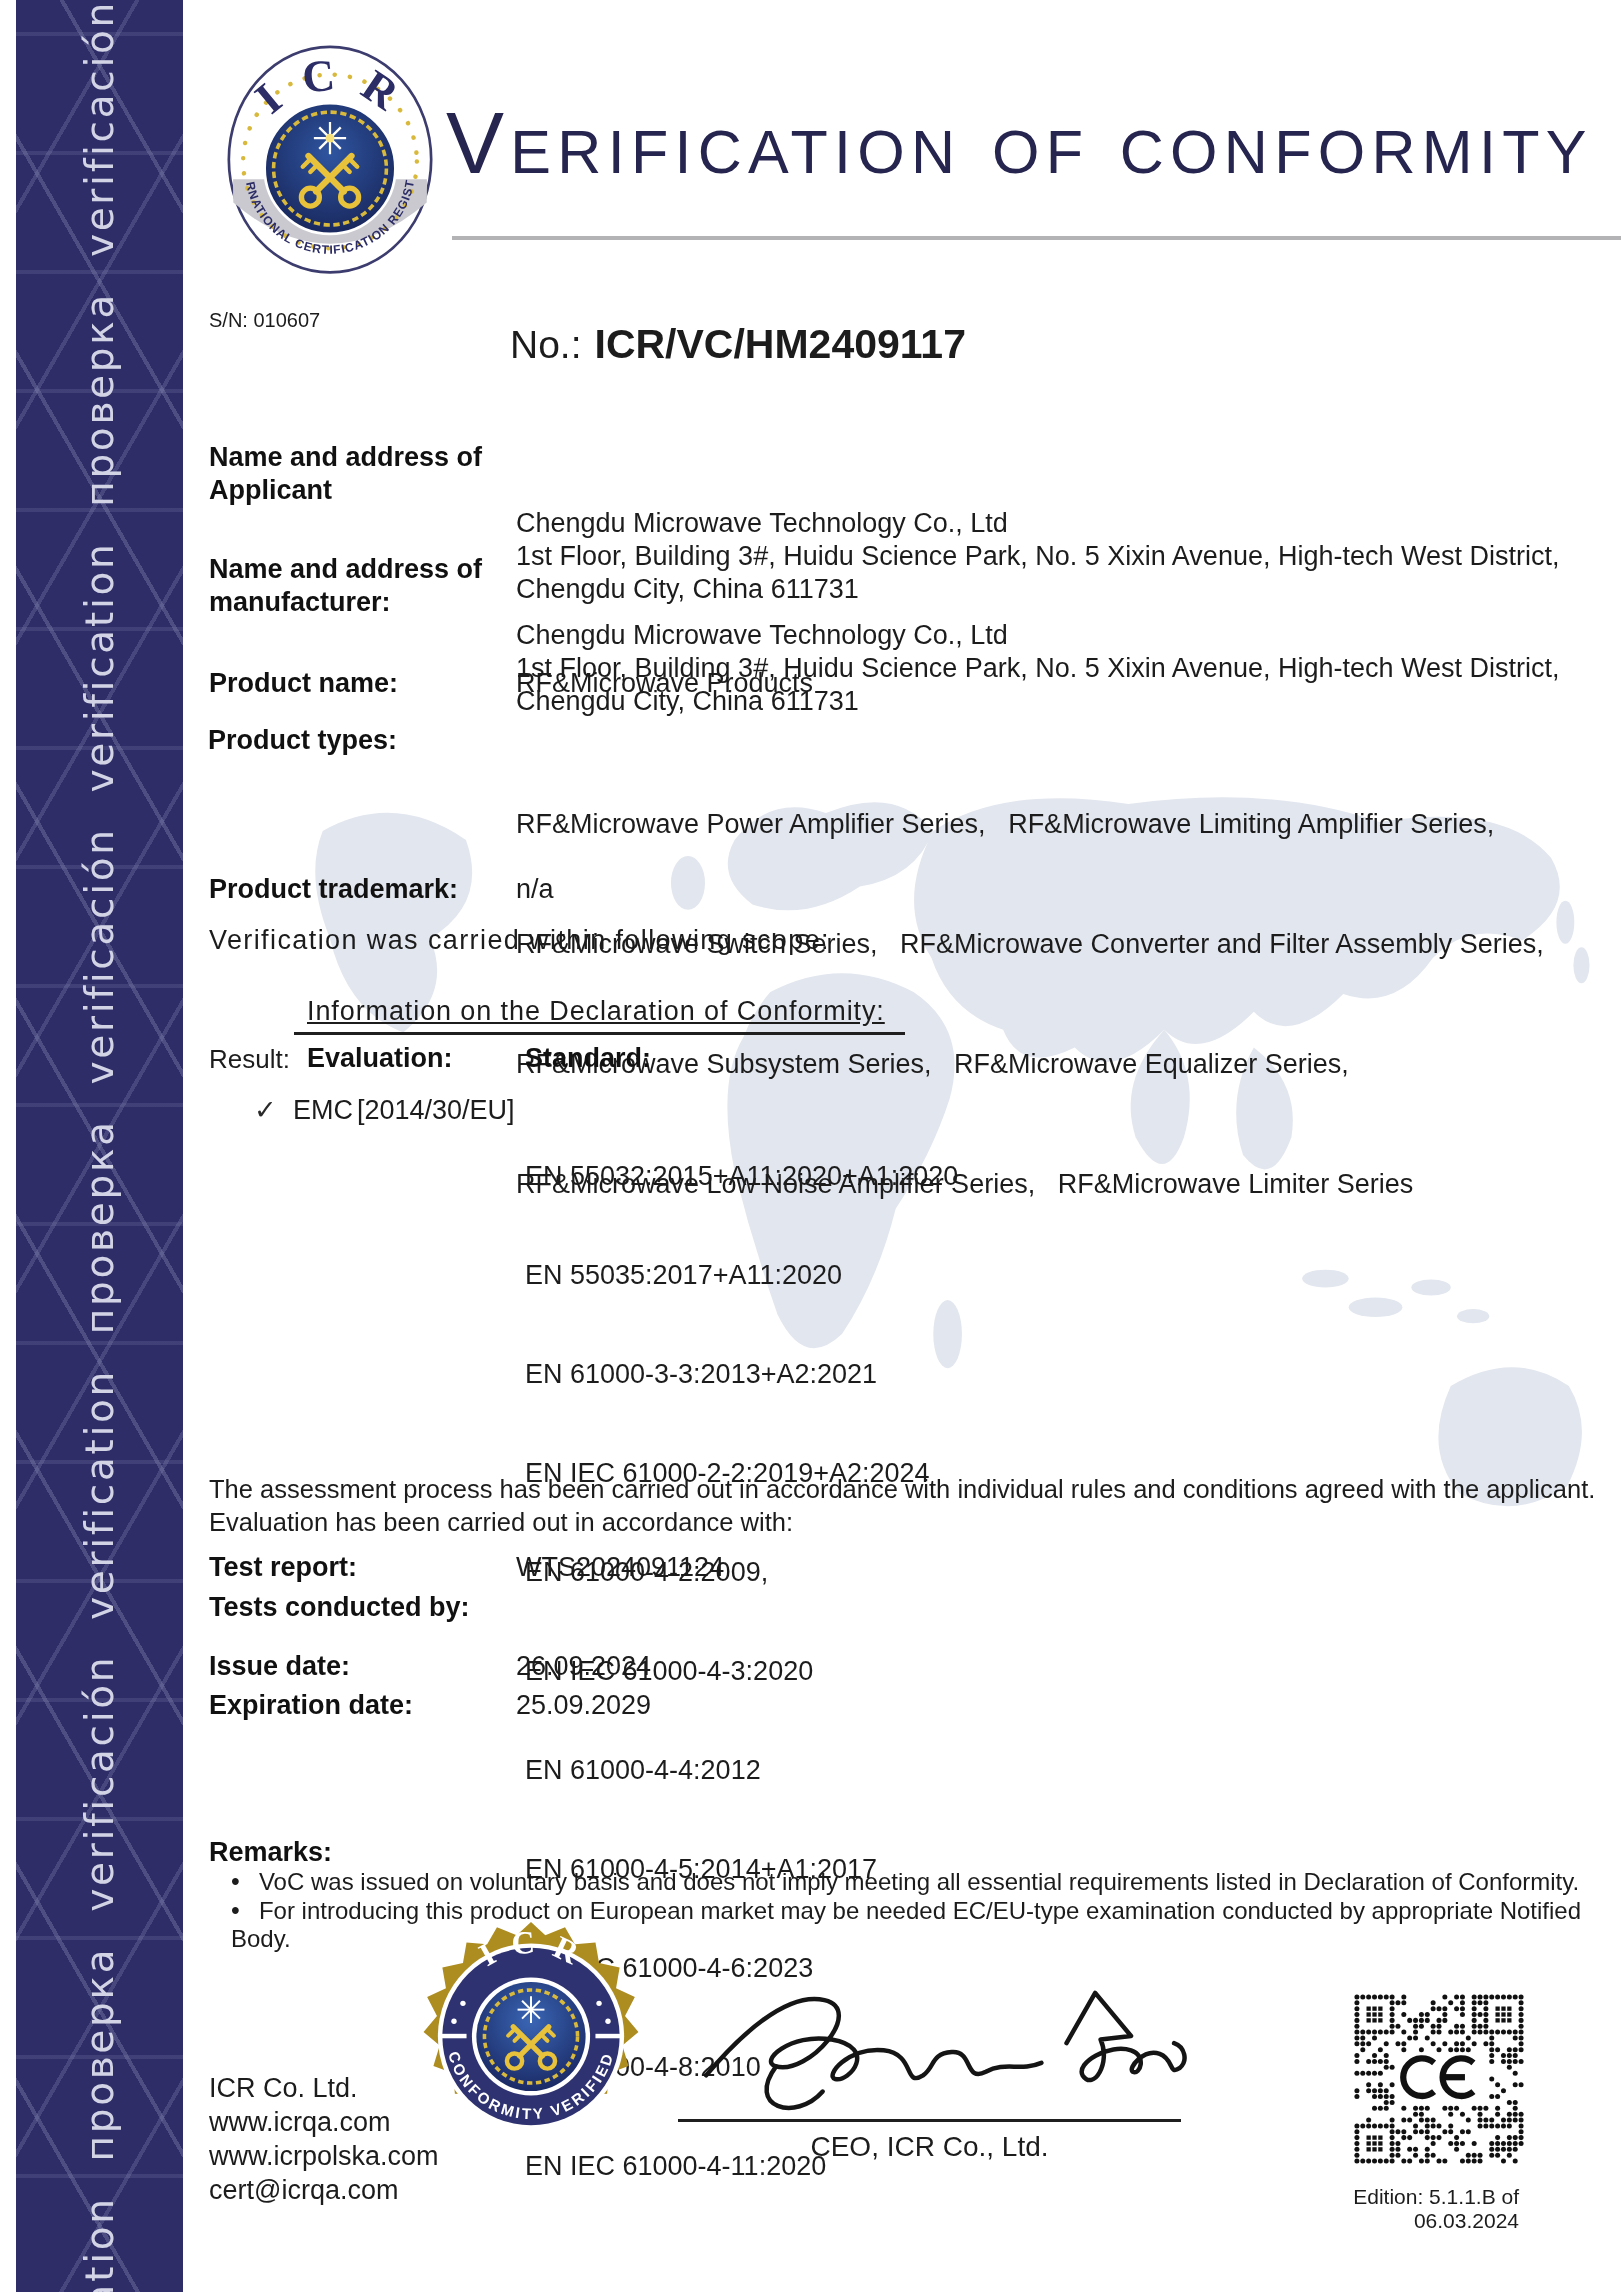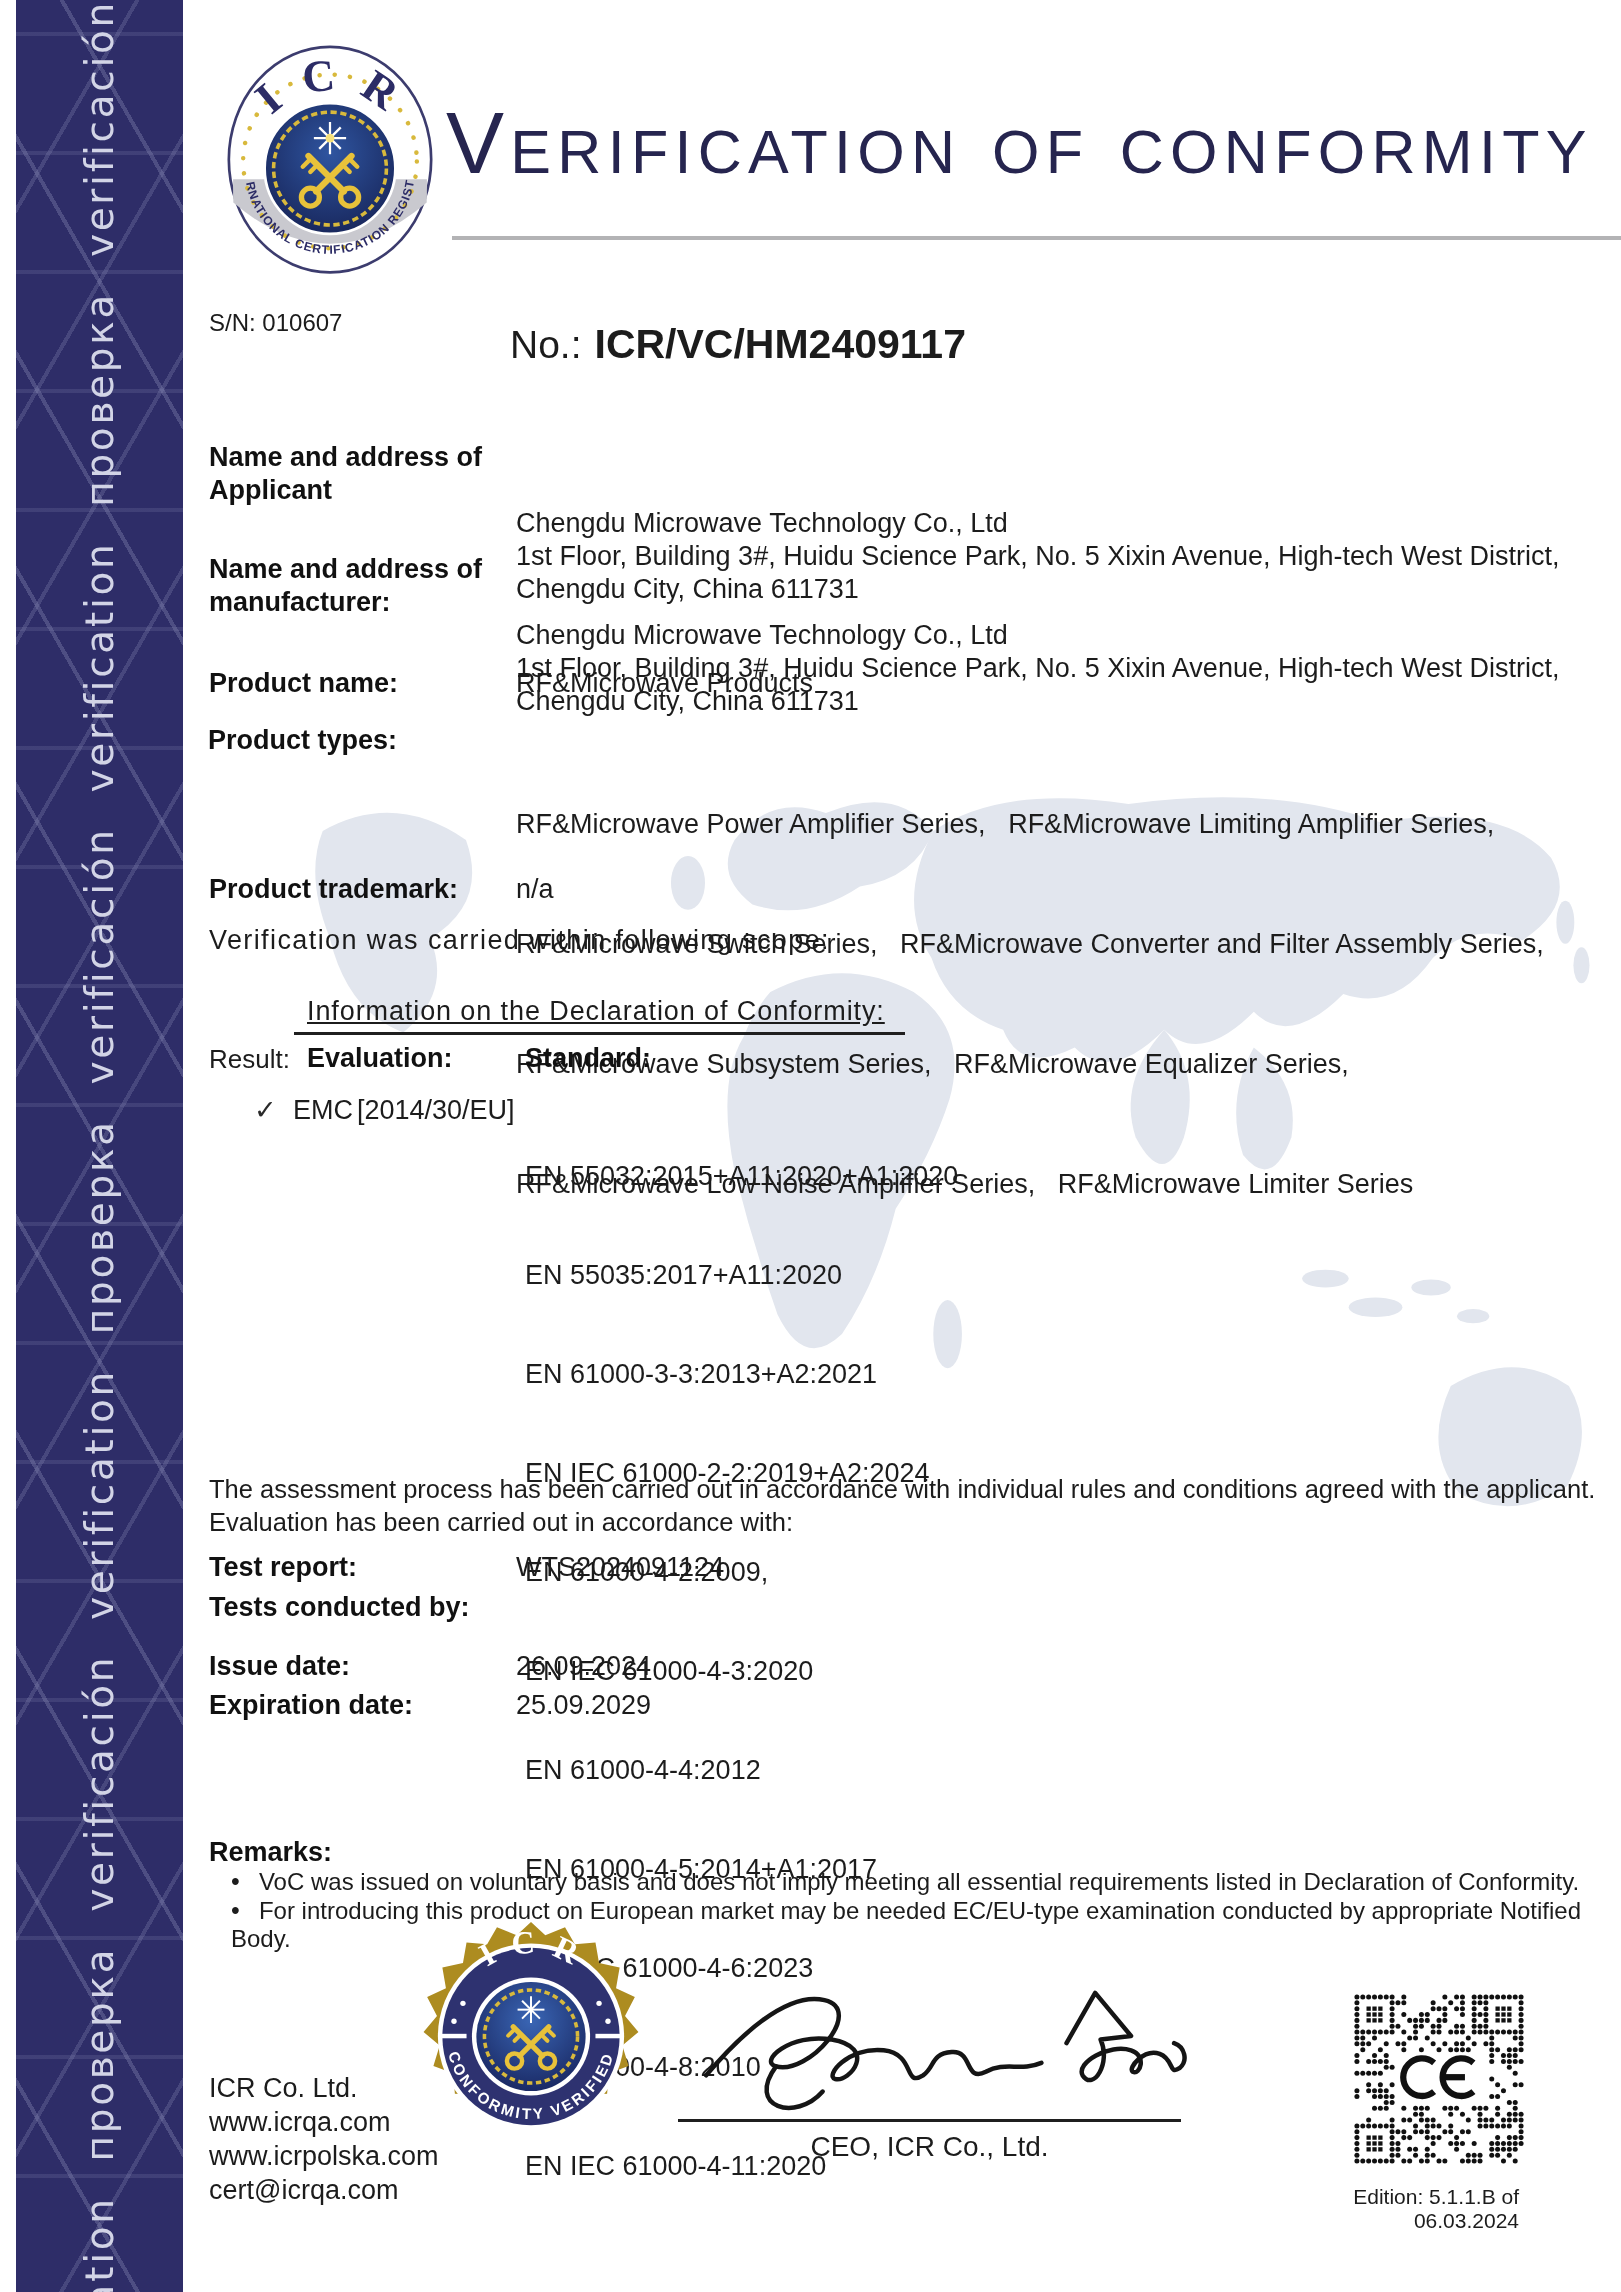--- a/index.html
+++ b/index.html
@@ -20,21 +20,21 @@
     color:#d2d4e6;white-space:nowrap;align-self:flex-start;}
   
   #title{left:446px;top:93px;font-variant:small-caps;font-size:87px;letter-spacing:6.3px;
     color:#26254f;white-space:nowrap;}
   #title-rule{left:452px;top:236px;width:1169px;height:3.6px;background:#b3b3b5;}
   
   #map{left:269px;top:777px;width:1325px;height:851px;opacity:1;}
   
   .thin-rule{background:#1f1f1f;height:2.7px;}
   .bullet-dot{font-size:25px;line-height:28px;}
-  .small{font-size:24px;}
+  .small{font-size:20px;}
   #ceo-line{left:678px;top:2119px;width:503px;height:2.7px;background:#1f1f1f;}
   .center{text-align:center;}
   .sig-svg path{fill:none;stroke:#151515;stroke-width:5;stroke-linecap:round;stroke-linejoin:round;}
 </style>
 </head>
 <body>
 
 <div id="page">
 
   <div id="sidebar" class="abs">

